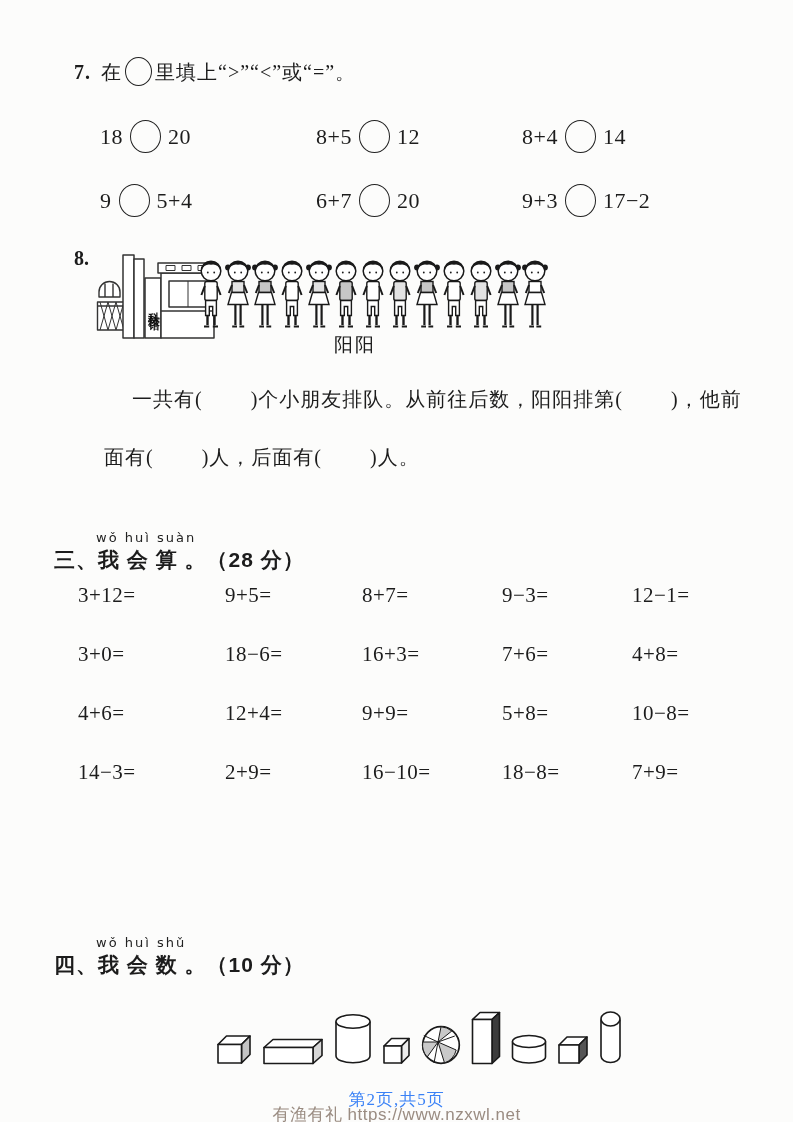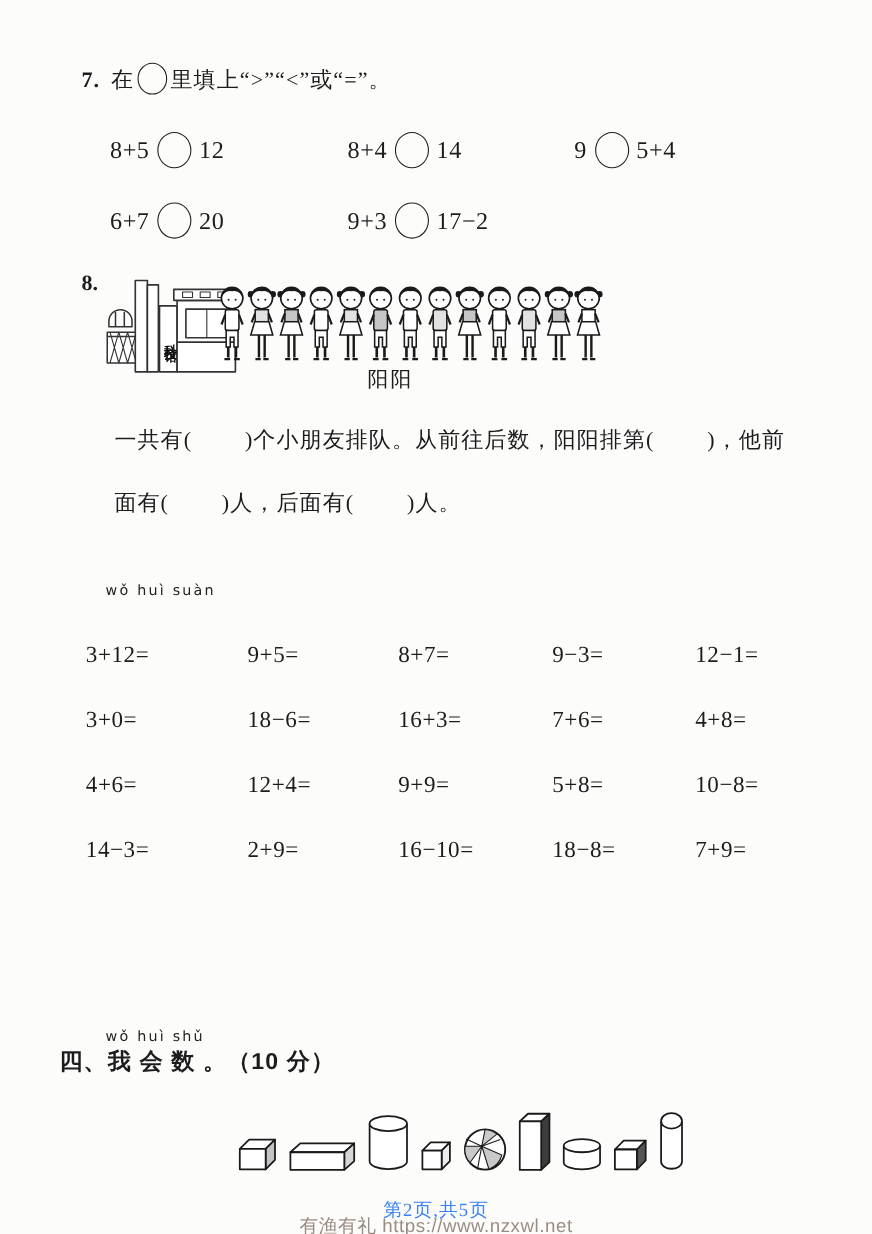--- a/index.html
+++ b/index.html
@@ -29,21 +29,21 @@
   .building-sign { position:absolute; left:49px; top:29px; width:16px; height:56px;
                    writing-mode:vertical-rl; text-orientation:upright;
                    font-family:"Liberation Sans","DejaVu Sans",sans-serif;
                    font-size:11.5px; font-weight:bold; color:#111; letter-spacing:3px;
                    display:flex; justify-content:center; }
   .children-queue { position:absolute; left:102px; top:8px; display:flex; align-items:flex-end; gap:1px; }
   .child { display:inline-block; width:26px; height:72px; }
   .yy-label { position:absolute; left:238px; top:82px; font-size:19px; letter-spacing:2px; }
   .q8-line { position:absolute; left:104px; margin:0; font-size:20px; letter-spacing:1px;
              white-space:pre; }
-  .q8-line1 { top:386px; }
+  .q8-line1 { top:386px;margin-left:28px; }
   .q8-line2 { top:444px; }
 
   
   .sec-head { position:absolute; left:54px;
               font-family:"Liberation Sans","DejaVu Sans",sans-serif;
               font-weight:bold; font-size:21px; letter-spacing:1px; white-space:nowrap; }
   .sec3-head { top:546px; }
   .sec4-head { top:951px; }
   .pinyin { position:absolute; left:42px; top:-16px;
             font-family:"DejaVu Sans","Liberation Sans",sans-serif;
@@ -72,20 +72,23 @@
 </head>
 <body>
 
 <div class="page">
 
   <div class="q7-head">
     <span class="qnum">7.</span><span>在</span><span class="head-circle"></span><span>里填上“&gt;”“&lt;”或“=”。</span>
   </div>
 
   <div class="cmp-grid">
+    <div class="cmp-item">
+      <span>18</span><span class="circle"></span><span>20</span>
+    </div>
     <div class="cmp-item">
       <span>8+5</span><span class="circle"></span><span>12</span>
     </div>
     <div class="cmp-item">
       <span>8+4</span><span class="circle"></span><span>14</span>
     </div>
     <div class="cmp-item">
       <span>9</span><span class="circle"></span><span>5+4</span>
     </div>
     <div class="cmp-item">
@@ -305,20 +308,21 @@
   </svg></span>
       </div>
     <div class="yy-label">阳阳</div>
   </div>
 
   <p class="q8-line q8-line1">一共有(        )个小朋友排队。从前往后数，阳阳排第(        )，他前</p>
   <p class="q8-line q8-line2">面有(        )人，后面有(        )人。</p>
 
   <div class="sec-head sec3-head">
     <span class="pinyin">wǒ huì suàn</span>
+    <span>三、我 会 算 。（28 分）</span>
   </div>
 
   <div class="calc-grid g5">
     <div class="calc-cell">3+12=</div>
     <div class="calc-cell">9+5=</div>
     <div class="calc-cell">8+7=</div>
     <div class="calc-cell">9−3=</div>
     <div class="calc-cell">12−1=</div>
     <div class="calc-cell">3+0=</div>
     <div class="calc-cell">18−6=</div>

